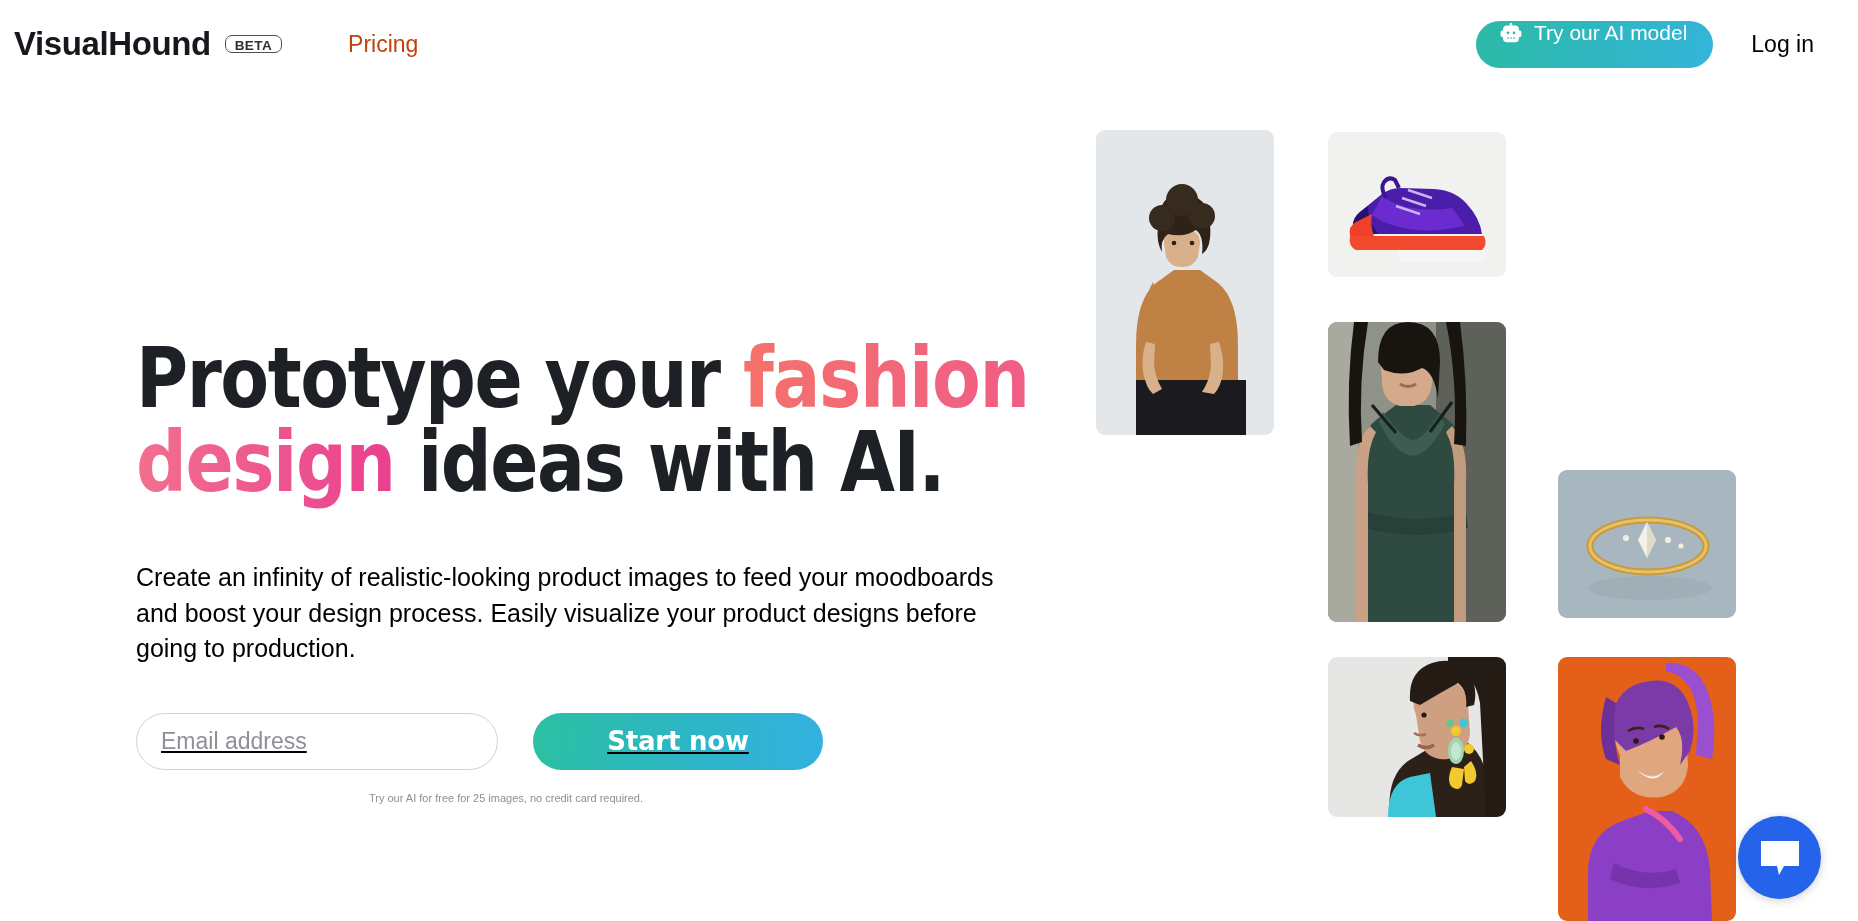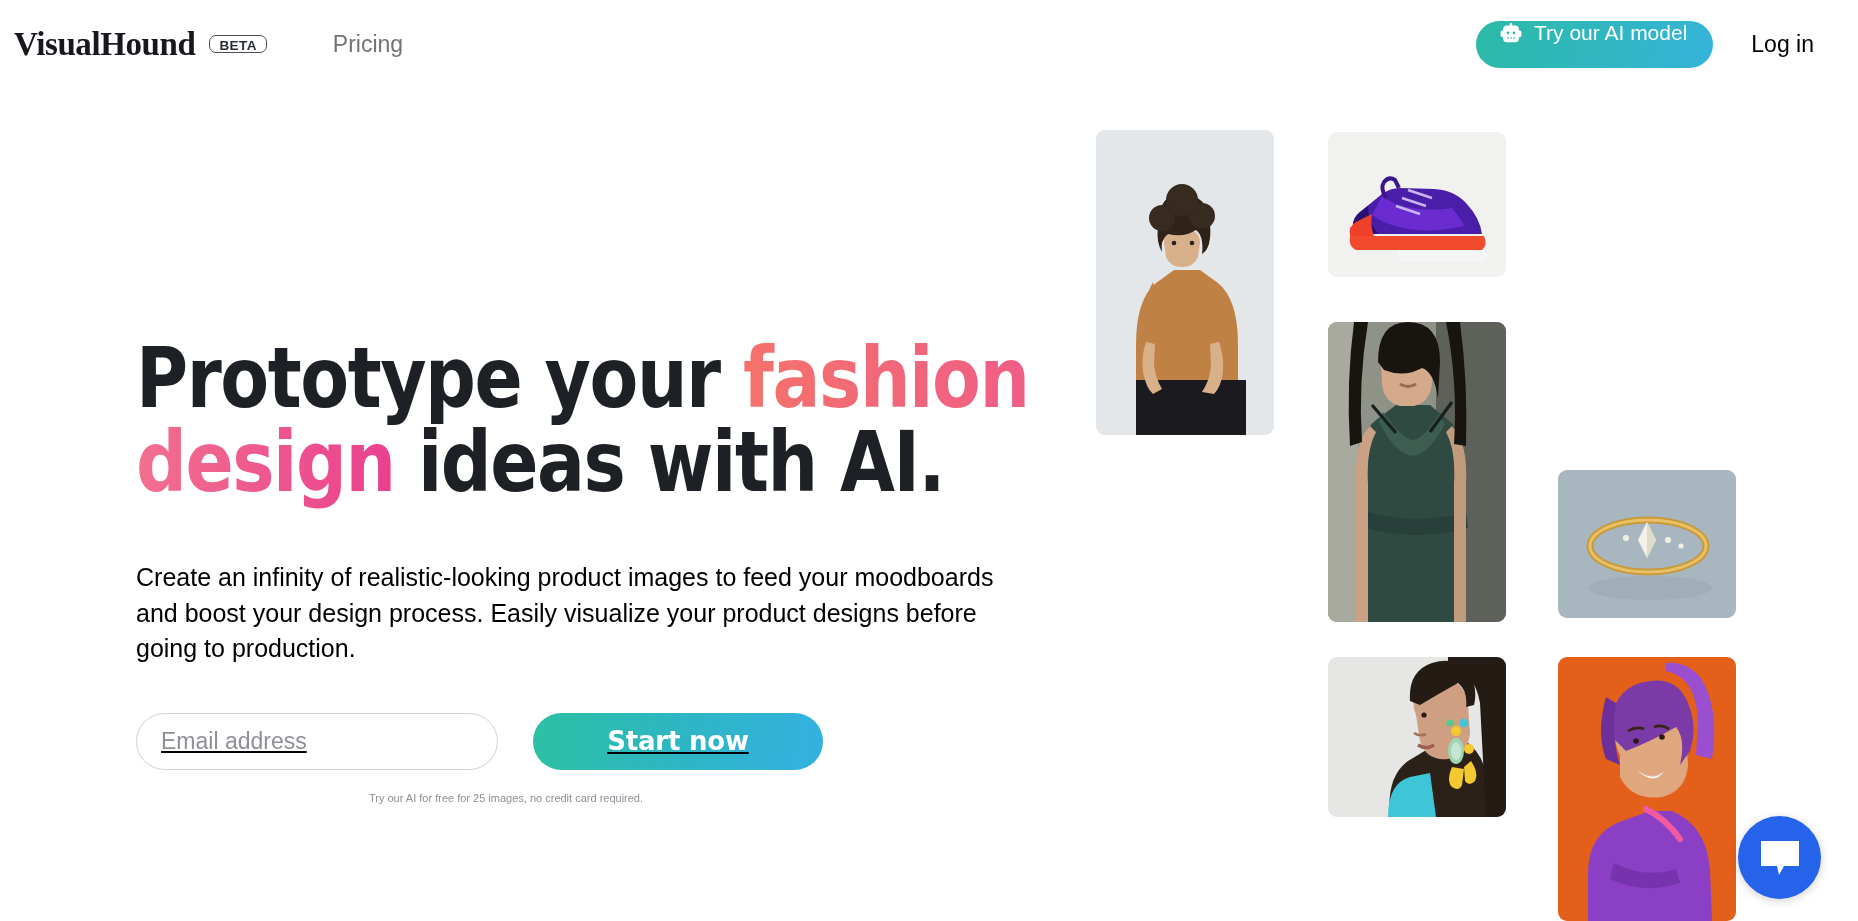--- a/index.html
+++ b/index.html
@@ -34,39 +34,39 @@
     display: flex;
     align-items: center;
     gap: 14px;
   }
 
   .brand-logo {
     font-size: 33px;
     font-weight: 700;
     letter-spacing: -0.4px;
     color: #16181d;
-    font-family: Liberation Serif, serif;
+    font-family: Liberation Sans, sans-serif;
     white-space: nowrap;
   }
 
   .beta-badge {
     border: 1.4px solid #4a4f58;
     border-radius: 7px;
     padding: 3px 9px 0;
     font-size: 13.5px;
     font-weight: 600;
     letter-spacing: 0.4px;
     color: #2b2f36;
     line-height: 1;
   }
 
   .nav-link-pricing {
     margin-left: 66px;
     font-size: 23px;
-    color: #737373;
+    color: #c2410c;
     cursor: pointer;
     white-space: nowrap;
   }
 
   .nav-right {
     margin-left: auto;
     display: flex;
     align-items: center;
     gap: 38px;
   }

